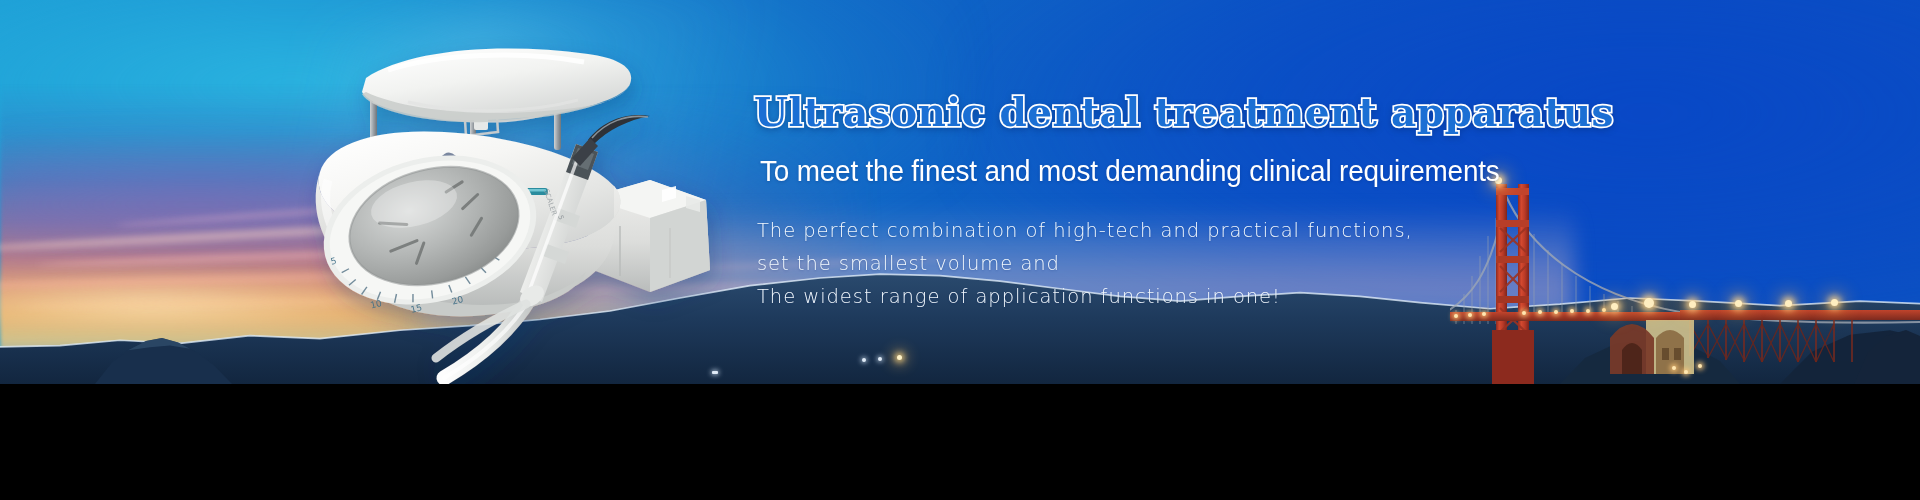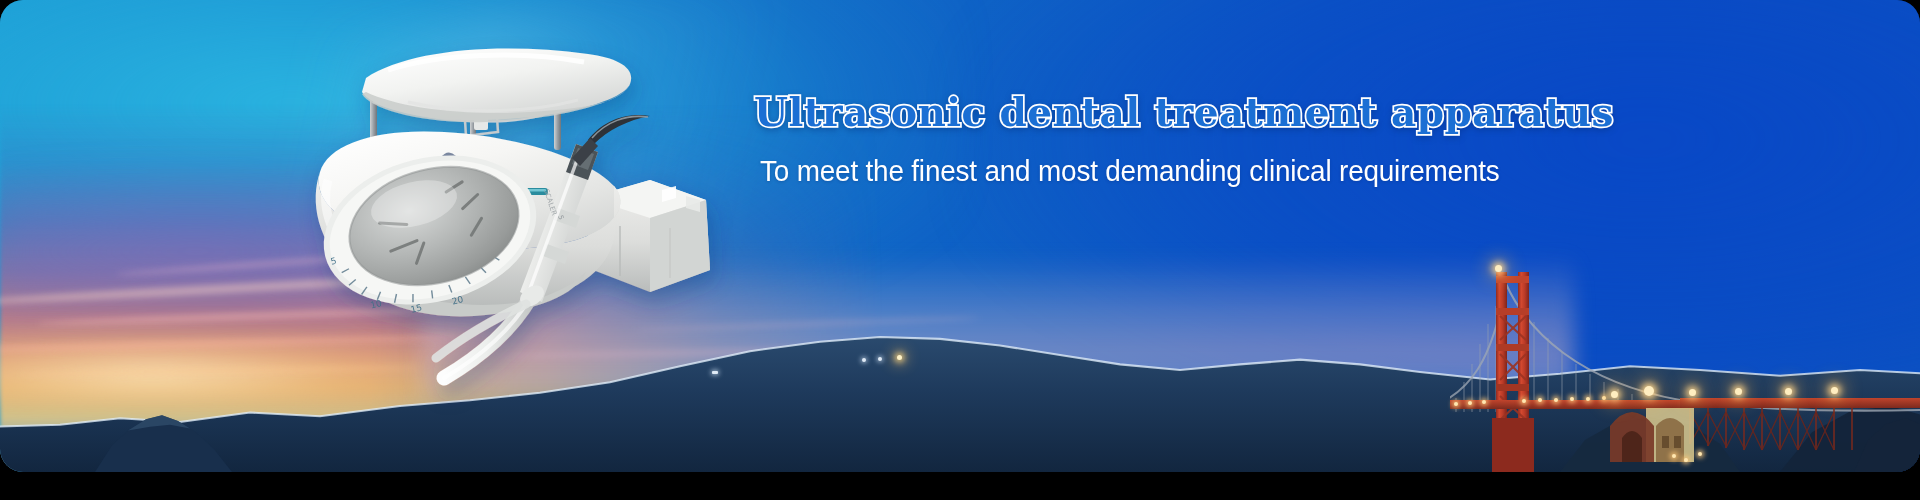--- a/index.html
+++ b/index.html
@@ -1,25 +1,24 @@
 <!DOCTYPE html>
 <html><head>
 <meta charset="utf-8">
 <title>Ultrasonic dental treatment apparatus</title>
 <style>
   * { margin:0; padding:0; box-sizing:border-box; }
   html,body { background:#000; }
 
   .banner{
     position:relative;
-    width:1920px; height:472px;
+    width:1920px; height:384px;
     overflow:hidden;
     font-family:"Liberation Sans", sans-serif;
     user-select:none;
-    border-radius:23px;
   }
 
   
   .sky-base{
     position:absolute; inset:0;
     background:
       linear-gradient(100deg,
         #1aa0d6 0%,
         #1690d2 14%,
         #1477c8 30%,
@@ -594,16 +593,21 @@
       </g>
     </svg>
   </div>
 
   <div class="copy">
 
     <div class="headline">Ultrasonic dental treatment apparatus</div>
 
     <div class="subhead">To meet the finest and most demanding clinical requirements</div>
 
+    <div class="body">
+      <div>The perfect combination of high-tech and practical functions,</div>
+      <div>set the smallest volume and</div>
+      <div>The widest range of application functions in one!</div>
+    </div>
 
   </div>
 
 </div>
 
 </body></html>

